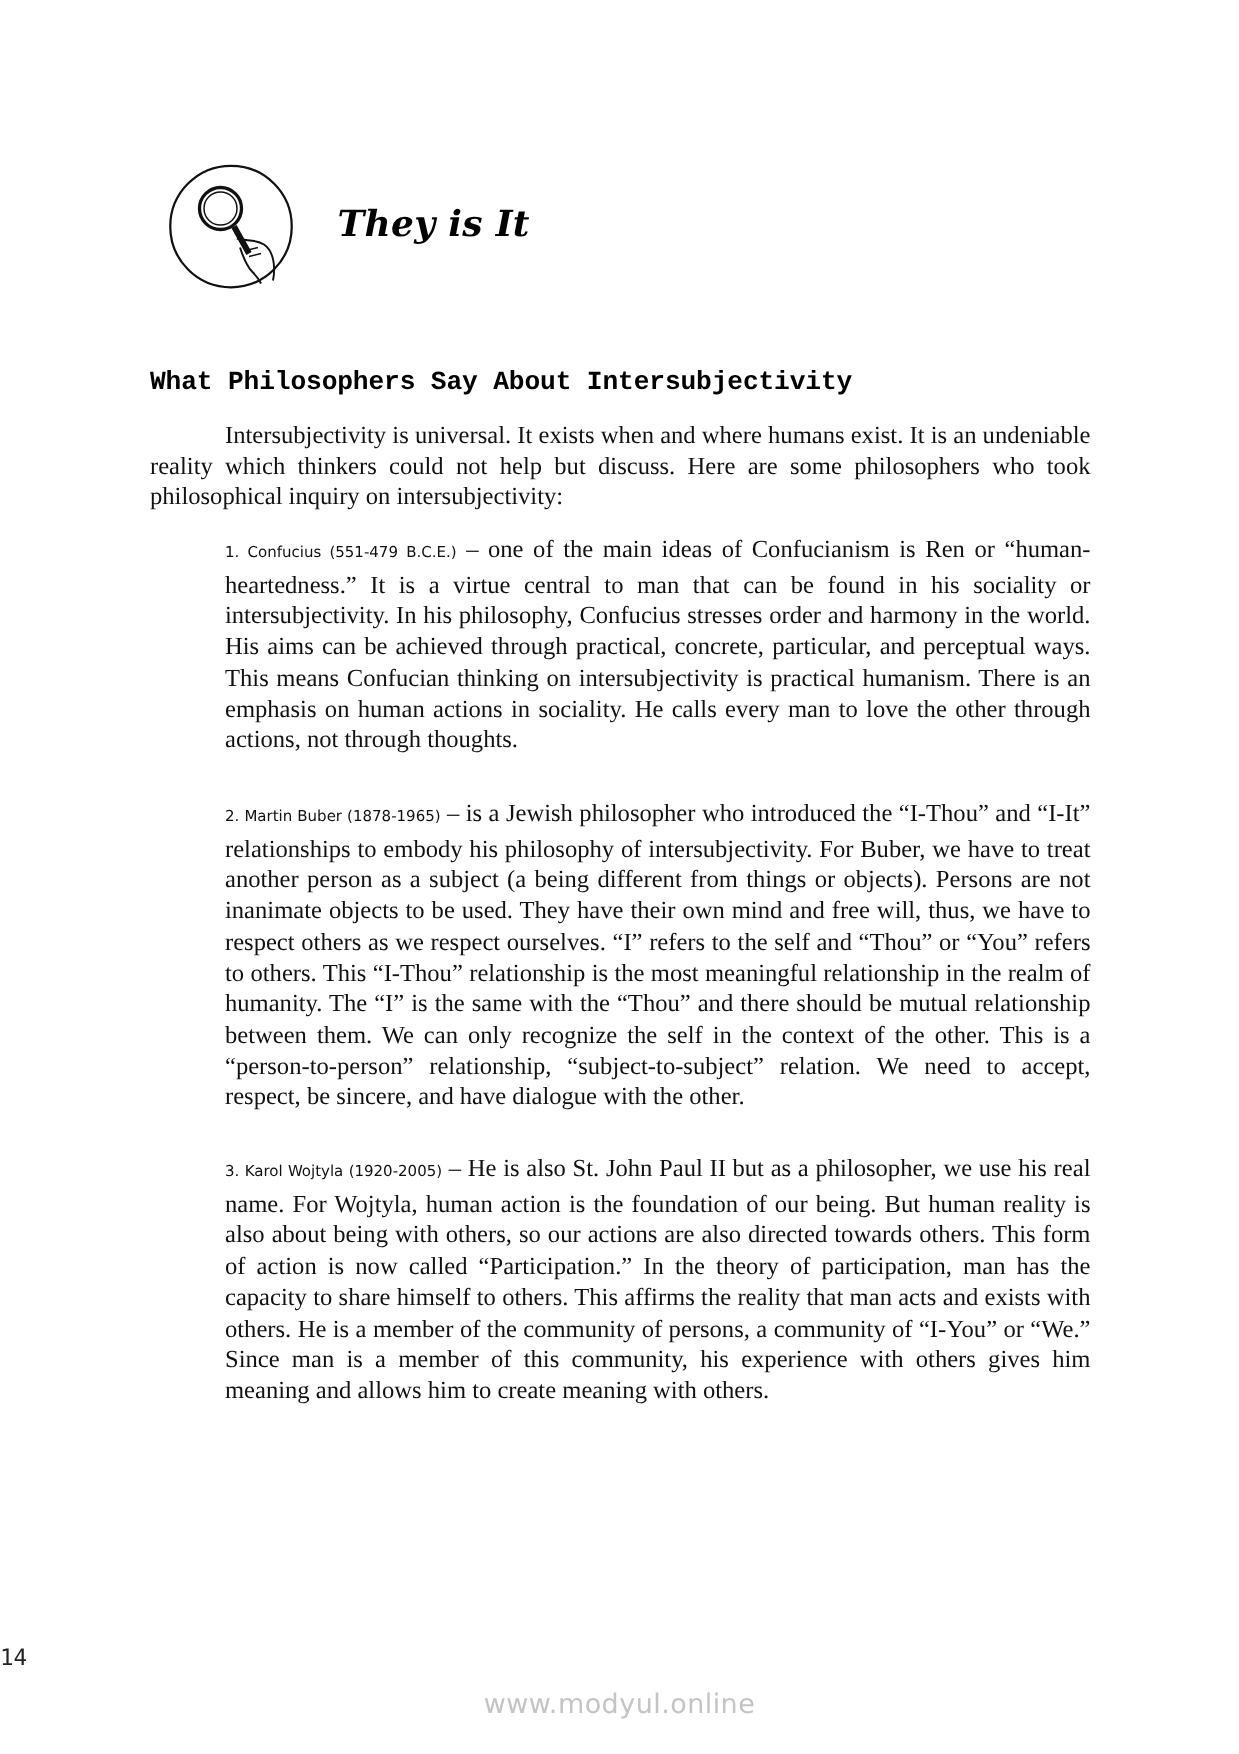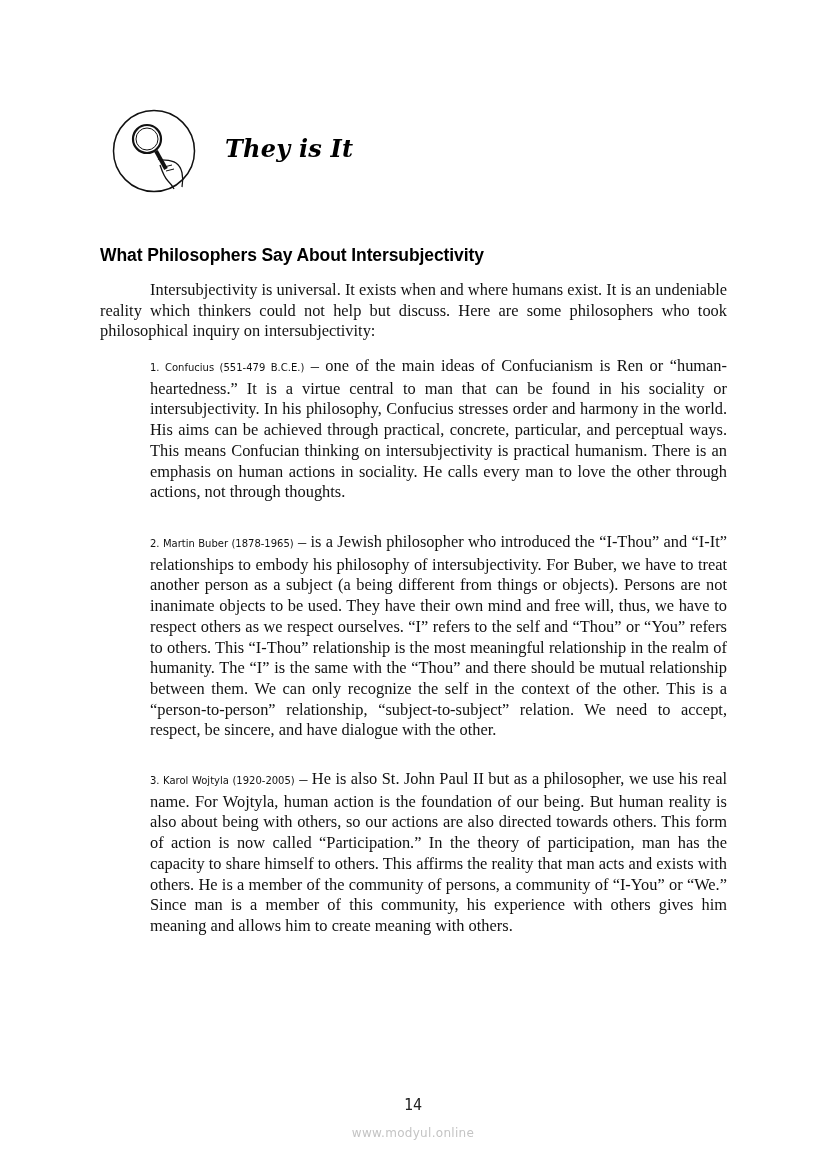--- a/index.html
+++ b/index.html
@@ -10,43 +10,43 @@
     .icon-wrap {
       position: absolute; left: 112px; top: 109px; width: 84px; height: 84px;
     }
     .section-title {
       position: absolute; left: 225px; top: 134px;
       font-family: "DejaVu Serif", serif; font-weight: bold; font-style: italic;
       font-size: 24px; letter-spacing: 0.2px; color: #000;
     }
     .heading {
       position: absolute; left: 100px; top: 245px;
-      font-family: Liberation Sans, sans-serif; font-weight: bold;
+      font-family: Liberation Mono, monospace; font-weight: bold;
       font-size: 17.5px; color: #000; letter-spacing: -0.1px;
     }
     .intro {
       position: absolute; left: 100px; top: 280px; width: 627px;
       font-family: "Liberation Serif", serif; font-size: 16.4px; line-height: 20.7px;
       text-align: justify; text-indent: 50px;
     }
     .item {
       position: absolute; left: 150px; width: 577px;
       font-family: "Liberation Serif", serif; font-size: 16.4px; line-height: 20.7px;
       text-align: justify;
     }
     .item b {
       font-family: "DejaVu Sans", sans-serif; font-size: 10px; font-weight: normal;
     }
     .page-num {
-      position: absolute; left: 0; width: 826px; top: 1096px; text-align: center;
+      position: absolute; left: 0; width: 826px; top: 1096px; 
       font-family: "DejaVu Sans Mono", monospace; font-size: 15px; color: #222;
     }
     .watermark {
       position: absolute; left: 0; width: 826px; top: 1126px; text-align: center;
-      font-family: "DejaVu Sans", sans-serif; font-size: 12px; color: #c4c4c4; letter-spacing: 0.3px;
+      font-family: "DejaVu Sans", sans-serif; font-size: 18px; color: #c4c4c4; letter-spacing: 0.3px;
     }
   </style>
 </head>
 <body>
 
 <div class="icon-wrap">
   <svg width="84" height="84" viewBox="0 0 84 84">
     <circle cx="42" cy="42" r="40.5" fill="none" stroke="#111" stroke-width="1.5"></circle>
     <circle cx="35" cy="30" r="14" fill="none" stroke="#111" stroke-width="2.2"></circle>
     <circle cx="35" cy="30" r="11" fill="none" stroke="#111" stroke-width="1"></circle>

